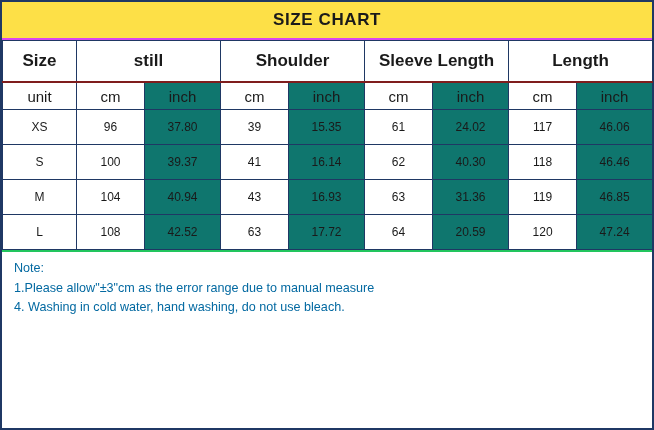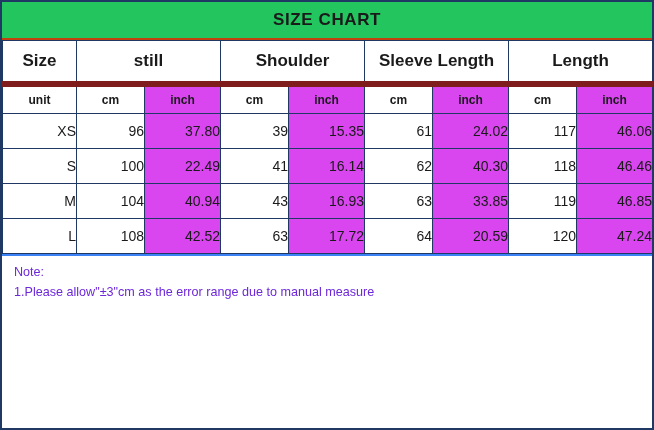--- a/index.html
+++ b/index.html
@@ -17,25 +17,25 @@
   .sheet {
     width: 654px;
     height: 430px;
     box-sizing: border-box;
     border: 2px solid #1f3864;
     background: #ffffff;
     position: relative;
   }
   .title-bar {
     height: 36px;
-    border-bottom: 2px solid #c2410c;
+    border-bottom: 2px solid #d946ef;
     display: flex;
     align-items: center;
     justify-content: center;
-    background: #22c55e;
+    background: #fde047;
   }
   .title-bar .title {
     font-size: 17px;
     font-weight: bold;
     letter-spacing: 0.6px;
     color: #1a1a1a;
   }
   table.chart {
     border-collapse: collapse;
     width: 100%;
@@ -48,44 +48,42 @@
     padding: 0;
     height: 32px;
     color: #1a1a1a;
     font-weight: normal;
   }
   
   tr.head-row td {
     height: 40px;
     font-size: 17px;
     font-weight: bold;
-    border-bottom: 6px solid #7f1d1d;
+    border-bottom: 2px solid #7f1d1d;
   }
   tr.unit-row td {
     height: 26px;
-    font-size: 12px;
-    font-weight: bold;
+    font-size: 15px;
   }
   tr.data-row td {
     height: 34px;
-    font-size: 14px;
-    text-align: right;
+    font-size: 12px;
   }
   .green {
-    background: #d946ef;
+    background: #0f766e;
   }
   .white {
     background: #ffffff;
   }
   .notes {
-    border-top: 2px solid #3b82f6;
+    border-top: 2px solid #22c55e;
     padding: 8px 10px 4px 12px;
     font-size: 12.6px;
     line-height: 1.42;
-    color: #6d28d9;
+    color: #0369a1;
     height: 146px;
     box-sizing: border-box;
     background: #ffffff;
   }
   .notes .note-line {
     margin: 0 0 1px 0;
     white-space: normal;
   }
   .notes .note-head {
     margin-bottom: 2px;
@@ -140,37 +138,37 @@
         <td class="green">15.35</td>
         <td class="white">61</td>
         <td class="green">24.02</td>
         <td class="white">117</td>
         <td class="green">46.06</td>
       </tr>
 
       <tr class="data-row">
         <td class="white">S</td>
         <td class="white">100</td>
-        <td class="green">22.49</td>
+        <td class="green">39.37</td>
         <td class="white">41</td>
         <td class="green">16.14</td>
         <td class="white">62</td>
         <td class="green">40.30</td>
         <td class="white">118</td>
         <td class="green">46.46</td>
       </tr>
 
       <tr class="data-row">
         <td class="white">M</td>
         <td class="white">104</td>
         <td class="green">40.94</td>
         <td class="white">43</td>
         <td class="green">16.93</td>
         <td class="white">63</td>
-        <td class="green">33.85</td>
+        <td class="green">31.36</td>
         <td class="white">119</td>
         <td class="green">46.85</td>
       </tr>
 
       <tr class="data-row">
         <td class="white">L</td>
         <td class="white">108</td>
         <td class="green">42.52</td>
         <td class="white">63</td>
         <td class="green">17.72</td>
@@ -178,15 +176,16 @@
         <td class="green">20.59</td>
         <td class="white">120</td>
         <td class="green">47.24</td>
       </tr>
     </tbody>
   </table>
 
   <div class="notes">
     <p class="note-line note-head">Note:</p>
     <p class="note-line">1.Please allow"±3"cm as the error range due to manual measure</p>
+    <p class="note-line">4. Washing in cold water, hand washing, do not use bleach.</p>
   </div>
 
 </div>
 
 </body></html>

